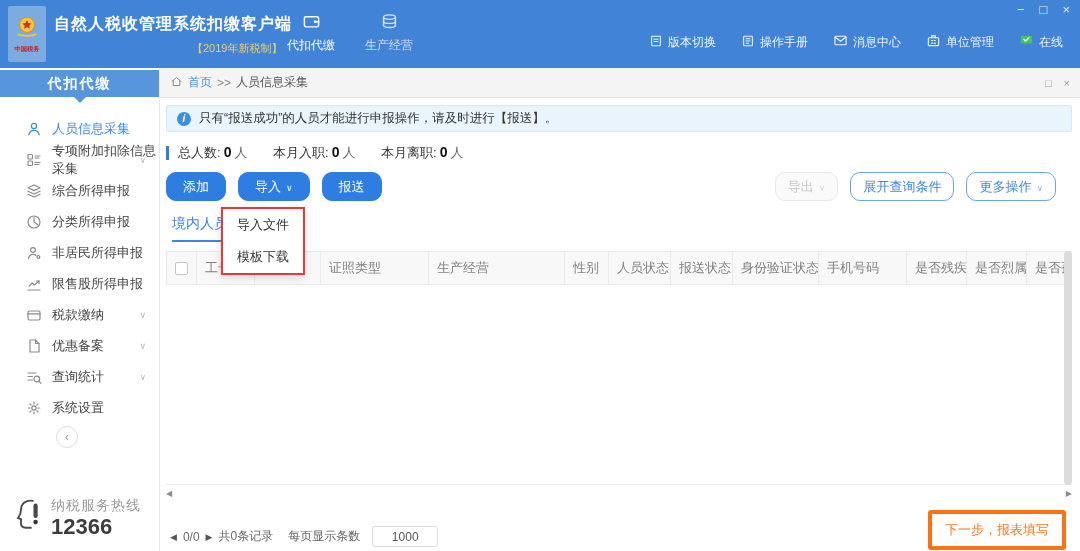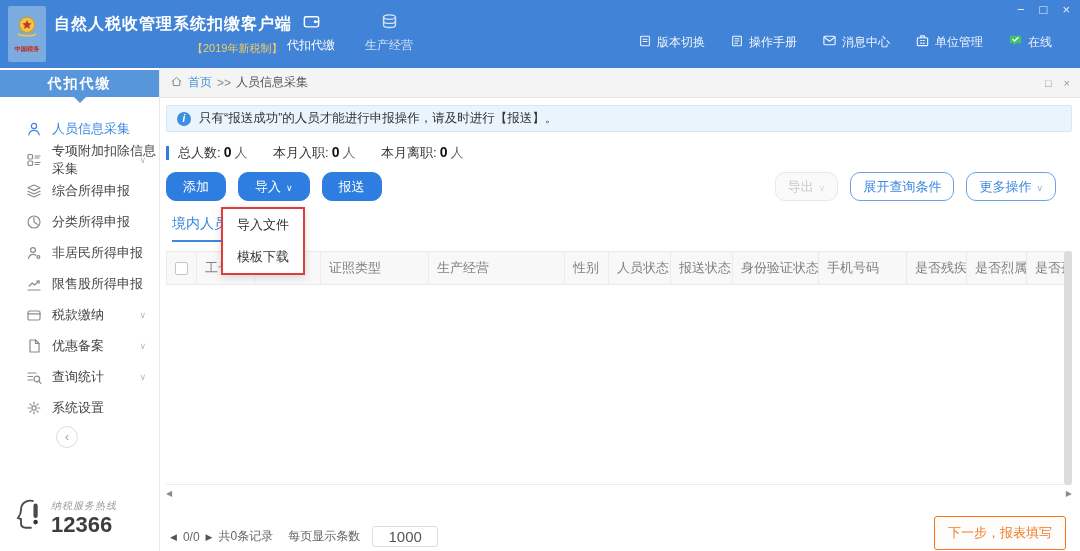--- a/index.html
+++ b/index.html
@@ -10,42 +10,42 @@
   
   .titlebar { position:absolute; top:0; left:0; right:0; height:68px; background:#4183d7; }
   .logo { position:absolute; left:8px; top:6px; width:38px; height:56px; background:#7cabe0;
     border-radius:2px; display:flex; flex-direction:column; align-items:center; justify-content:center; }
   .logo-text { font-size:7px; color:#c42b1c; font-weight:bold; letter-spacing:0; white-space:nowrap; transform:scale(.9); }
   .app-title { position:absolute; left:54px; top:14px; color:#fff; font-size:16px; font-weight:bold; letter-spacing:1px; }
   .app-subtitle { position:absolute; left:192px; top:41px; color:#f0cf62; font-size:11px; }
   .top-nav { position:absolute; left:287px; top:12px; display:flex; gap:30px; }
   .tn { display:flex; flex-direction:column; align-items:center; gap:3px; color:#e7eefb; font-size:12px; cursor:pointer; opacity:.88; }
   .tn.active { opacity:1; color:#fff; }
-  .top-links { position:absolute; right:28px; top:33px; display:flex; gap:25px; align-items:center; }
+  .top-links { position:absolute; right:17px; top:33px; display:flex; gap:25px; align-items:center; }
   .tl { display:flex; align-items:center; gap:5px; color:#f0f5fd; font-size:12px; cursor:pointer; }
   .win-controls { position:absolute; top:3px; right:10px; display:flex; gap:15px; color:#e8effa; font-size:13px; line-height:1; }
   .win-controls span { cursor:pointer; }
 
   
   .sidebar { position:absolute; left:0; top:68px; width:160px; bottom:0; background:#fff; border-right:1px solid #e8e8e8; }
   .side-header { position:relative; margin-top:2px; height:27px; line-height:27px; background:#5796db; color:#fff;
     text-align:center; font-size:14px; font-weight:bold; letter-spacing:2px; }
   .side-header .tri { position:absolute; left:50%; bottom:-6px; margin-left:-6px; width:0; height:0;
     border-left:6px solid transparent; border-right:6px solid transparent; border-top:6px solid #5796db; }
   .side-menu { margin-top:16px; }
   .item { position:relative; height:31px; display:flex; align-items:center; padding-left:26px; color:#444;
     font-size:13px; cursor:pointer; }
   .item .icon { width:16px; height:16px; margin-right:10px; color:#8a8a8a; display:inline-flex; }
   .item.active { color:#3d87e0; }
   .item.active .icon { color:#3d87e0; }
   .item .chev { position:absolute; right:13px; color:#b8b8b8; font-size:9px; }
   .collapse-btn { position:absolute; left:56px; top:358px; width:22px; height:22px; border:1px solid #ddd;
     border-radius:50%; color:#a0a0a0; font-size:13px; line-height:19px; text-align:center; background:#fff; cursor:pointer; }
   .hotline { position:absolute; left:13px; bottom:12px; display:flex; align-items:center; gap:6px; }
-  .hl-label { font-size:10px; color:#9a9a9a; letter-spacing:1px;font-style:italic; }
+  .hl-label { font-size:14px; color:#9a9a9a; letter-spacing:1px; }
   .hl-num { font-size:22px; font-weight:bold; color:#3d3d3d; line-height:1.1; }
 
   
   .main { position:absolute; left:160px; top:68px; right:0; bottom:0; background:#fff; }
   .breadcrumb { height:30px; background:#f4f4f4; border-bottom:1px solid #e5e5e5; display:flex; align-items:center;
     padding:0 10px; font-size:12px; color:#888; gap:5px; }
   .bc-home { color:#4a90da; cursor:pointer; }
   .bc-cur { color:#555; }
   .bc-controls { margin-left:auto; display:flex; gap:12px; color:#999; font-size:11px; }
   .bc-controls span { cursor:pointer; }
@@ -94,23 +94,23 @@
   .vscroll .thumb { width:8px; height:100%; background:#dcdcdc; border-radius:4px; }
 
   .hscroll { margin-top:4px; display:flex; align-items:center; height:9px; gap:2px; }
   .hscroll .arr { font-size:8px; color:#8c8c8c; line-height:1; cursor:pointer; }
   .hscroll .track { flex:1; height:8px; }
   .hscroll .hthumb { height:8px; width:99%; background:#ababab; border-radius:4px; cursor:pointer; }
 
   .bottom-bar { position:absolute; left:10px; bottom:9px; display:flex; align-items:center; font-size:12px; color:#666; gap:6px; }
   .pg-arrow { color:#555; font-size:9px; cursor:pointer; }
   .psize-label { margin-left:9px; }
-  .psize { width:66px; height:21px; border:1px solid #ddd; border-radius:3px; text-align:center; font-size:15px;
+  .psize { width:66px; height:21px; border:1px solid #ddd; border-radius:3px; text-align:center; font-size:12px;
     color:#555; outline:none; margin-left:6px; font-family:inherit; }
-  .next-btn { position:absolute; right:14px; bottom:6px; background:#fffdfb; border:1px solid #f97316; color:#f07b28;
+  .next-btn { position:absolute; right:14px; bottom:6px; background:#fffdfb; border:4px solid #f97316; color:#f07b28;
     font-size:13px; padding:7px 13px; border-radius:3px; cursor:pointer; }
 </style>
 </head>
 <body>
 
 <div class="titlebar">
   <div class="logo">
     <span><svg viewBox="0 0 24 24" width="26" height="26">
           <circle cx="12" cy="10" r="7" fill="#f3c545" stroke="#cf9d1d" stroke-width="1"></circle>
           <path d="M12 5.6l1.3 2.7 3 .4-2.2 2 .6 3-2.7-1.5-2.7 1.5.6-3-2.2-2 3-.4z" fill="#c0392b"></path>

